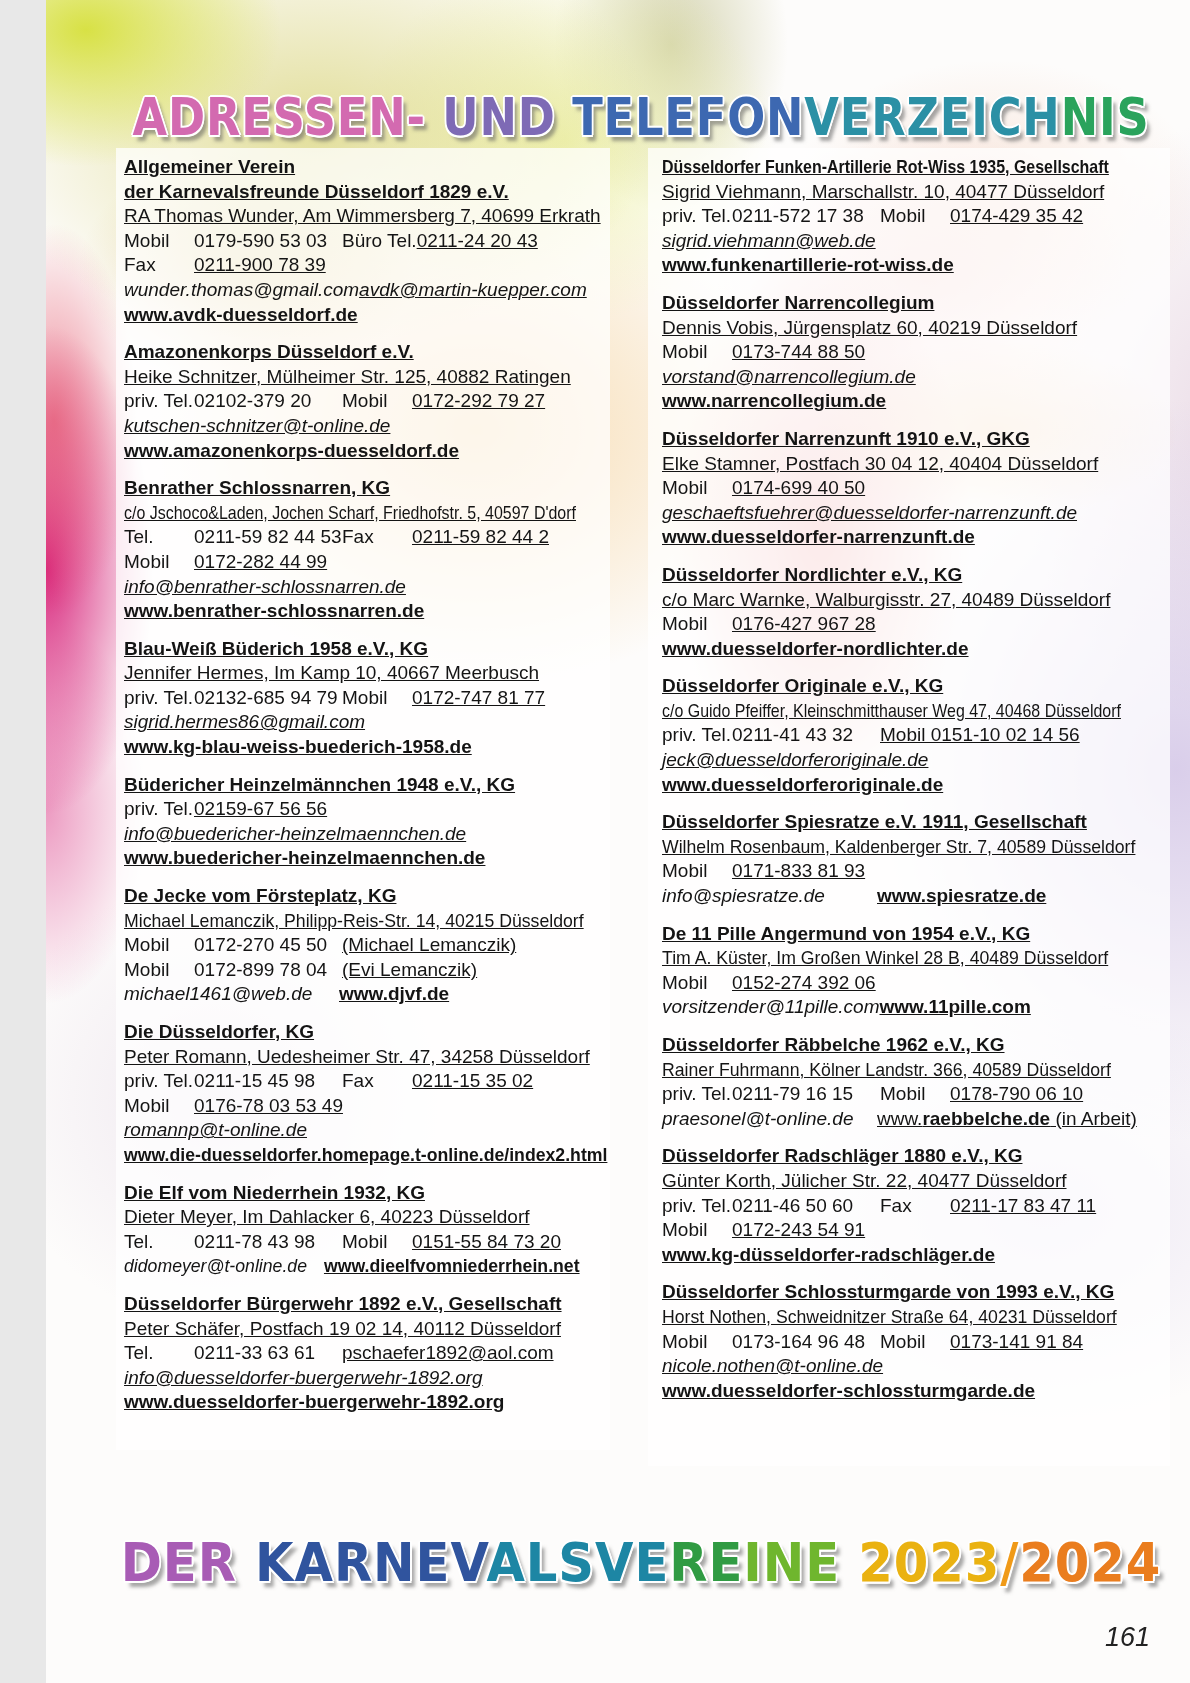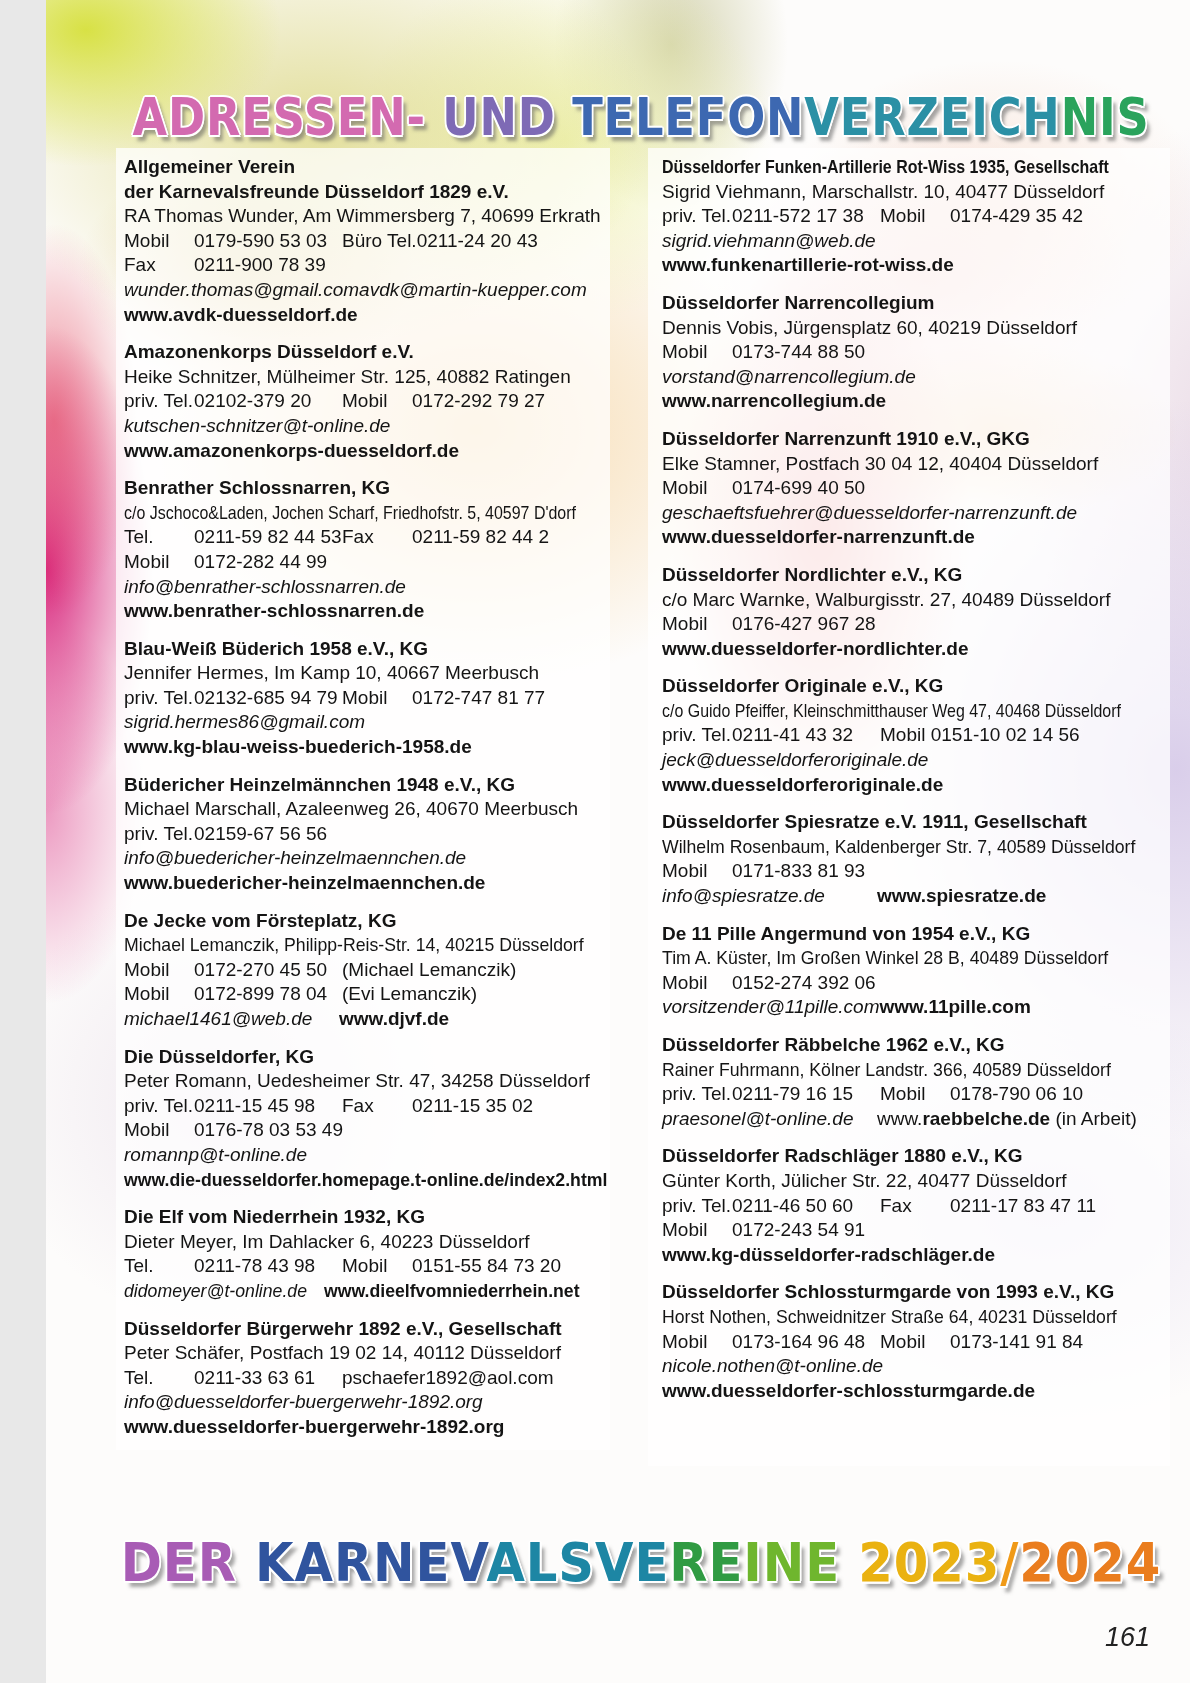--- a/index.html
+++ b/index.html
@@ -37,21 +37,21 @@
     text-shadow:2px 0 0 #fff,-2px 0 0 #fff,0 2px 0 #fff,0 -2px 0 #fff,
       1.5px 1.5px 0 #fff,-1.5px 1.5px 0 #fff,1.5px -1.5px 0 #fff,-1.5px -1.5px 0 #fff,
       5px 6px 4px rgba(95,95,95,.55);
   }
   #header-title{top:52px;font-size:52px;transform:scaleX(.86);transform-origin:center;}
   #footer-title{top:1486px;font-size:54px;transform:scaleX(.92);transform-origin:center;}
 
   .col{position:absolute;top:155px;font-size:19px;line-height:24.6px;}
   .col.left {left:78px; width:484px;}
   .col.right{left:616px;width:502px;}
-  .col article{margin:0 0 13px 0;}
+  .col article{margin:0 0 13px 0;text-decoration:underline;}
   .col h3{margin:0;font-size:inherit;font-weight:bold;line-height:inherit;}
   .col p{margin:0;}
   .b{font-weight:bold;}
   .i{font-style:italic;}
   .l1{display:inline-block;min-width:70px;}
   .l2{display:inline-block;min-width:70px;}
   .v1{display:inline-block;min-width:148px;}
   .w215{display:inline-block;min-width:215px;}
   .fit {display:block;transform:scaleX(.93);transform-origin:left center;white-space:nowrap;}
   .fit2{display:block;transform:scaleX(.84);transform-origin:left center;white-space:nowrap;}
@@ -93,21 +93,20 @@
       </article>
       <article>
         <h3>Blau-Weiß Büderich 1958 e.V., KG</h3>
         <p><span>Jennifer Hermes, Im Kamp 10, 40667 Meerbusch</span></p>
         <p><span class="l1">priv. Tel.</span><span class="v1">02132-685 94 79</span><span class="l2">Mobil</span><span>0172-747 81 77</span></p>
         <p><span class="i">sigrid.hermes86@gmail.com</span></p>
         <p><span class="b">www.kg-blau-weiss-buederich-1958.de</span></p>
       </article>
       <article>
         <h3>Büdericher Heinzelmännchen 1948 e.V., KG</h3>
-        <p><span>Michael Marschall, Azaleenweg 26, 40670 Meerbusch</span></p>
         <p><span class="l1">priv. Tel.</span><span>02159-67 56 56</span></p>
         <p><span class="i">info@buedericher-heinzelmaennchen.de</span></p>
         <p><span class="b">www.buedericher-heinzelmaennchen.de</span></p>
       </article>
       <article>
         <h3>De Jecke vom Försteplatz, KG</h3>
         <p class="fit"><span>Michael Lemanczik, Philipp-Reis-Str. 14, 40215 Düsseldorf</span></p>
         <p><span class="l1">Mobil</span><span class="v1">0172-270 45 50</span><span>(Michael Lemanczik)</span></p>
         <p><span class="l1">Mobil</span><span class="v1">0172-899 78 04</span><span>(Evi Lemanczik)</span></p>
         <p><span class="i w215">michael1461@web.de</span><span class="b">www.djvf.de</span></p>

